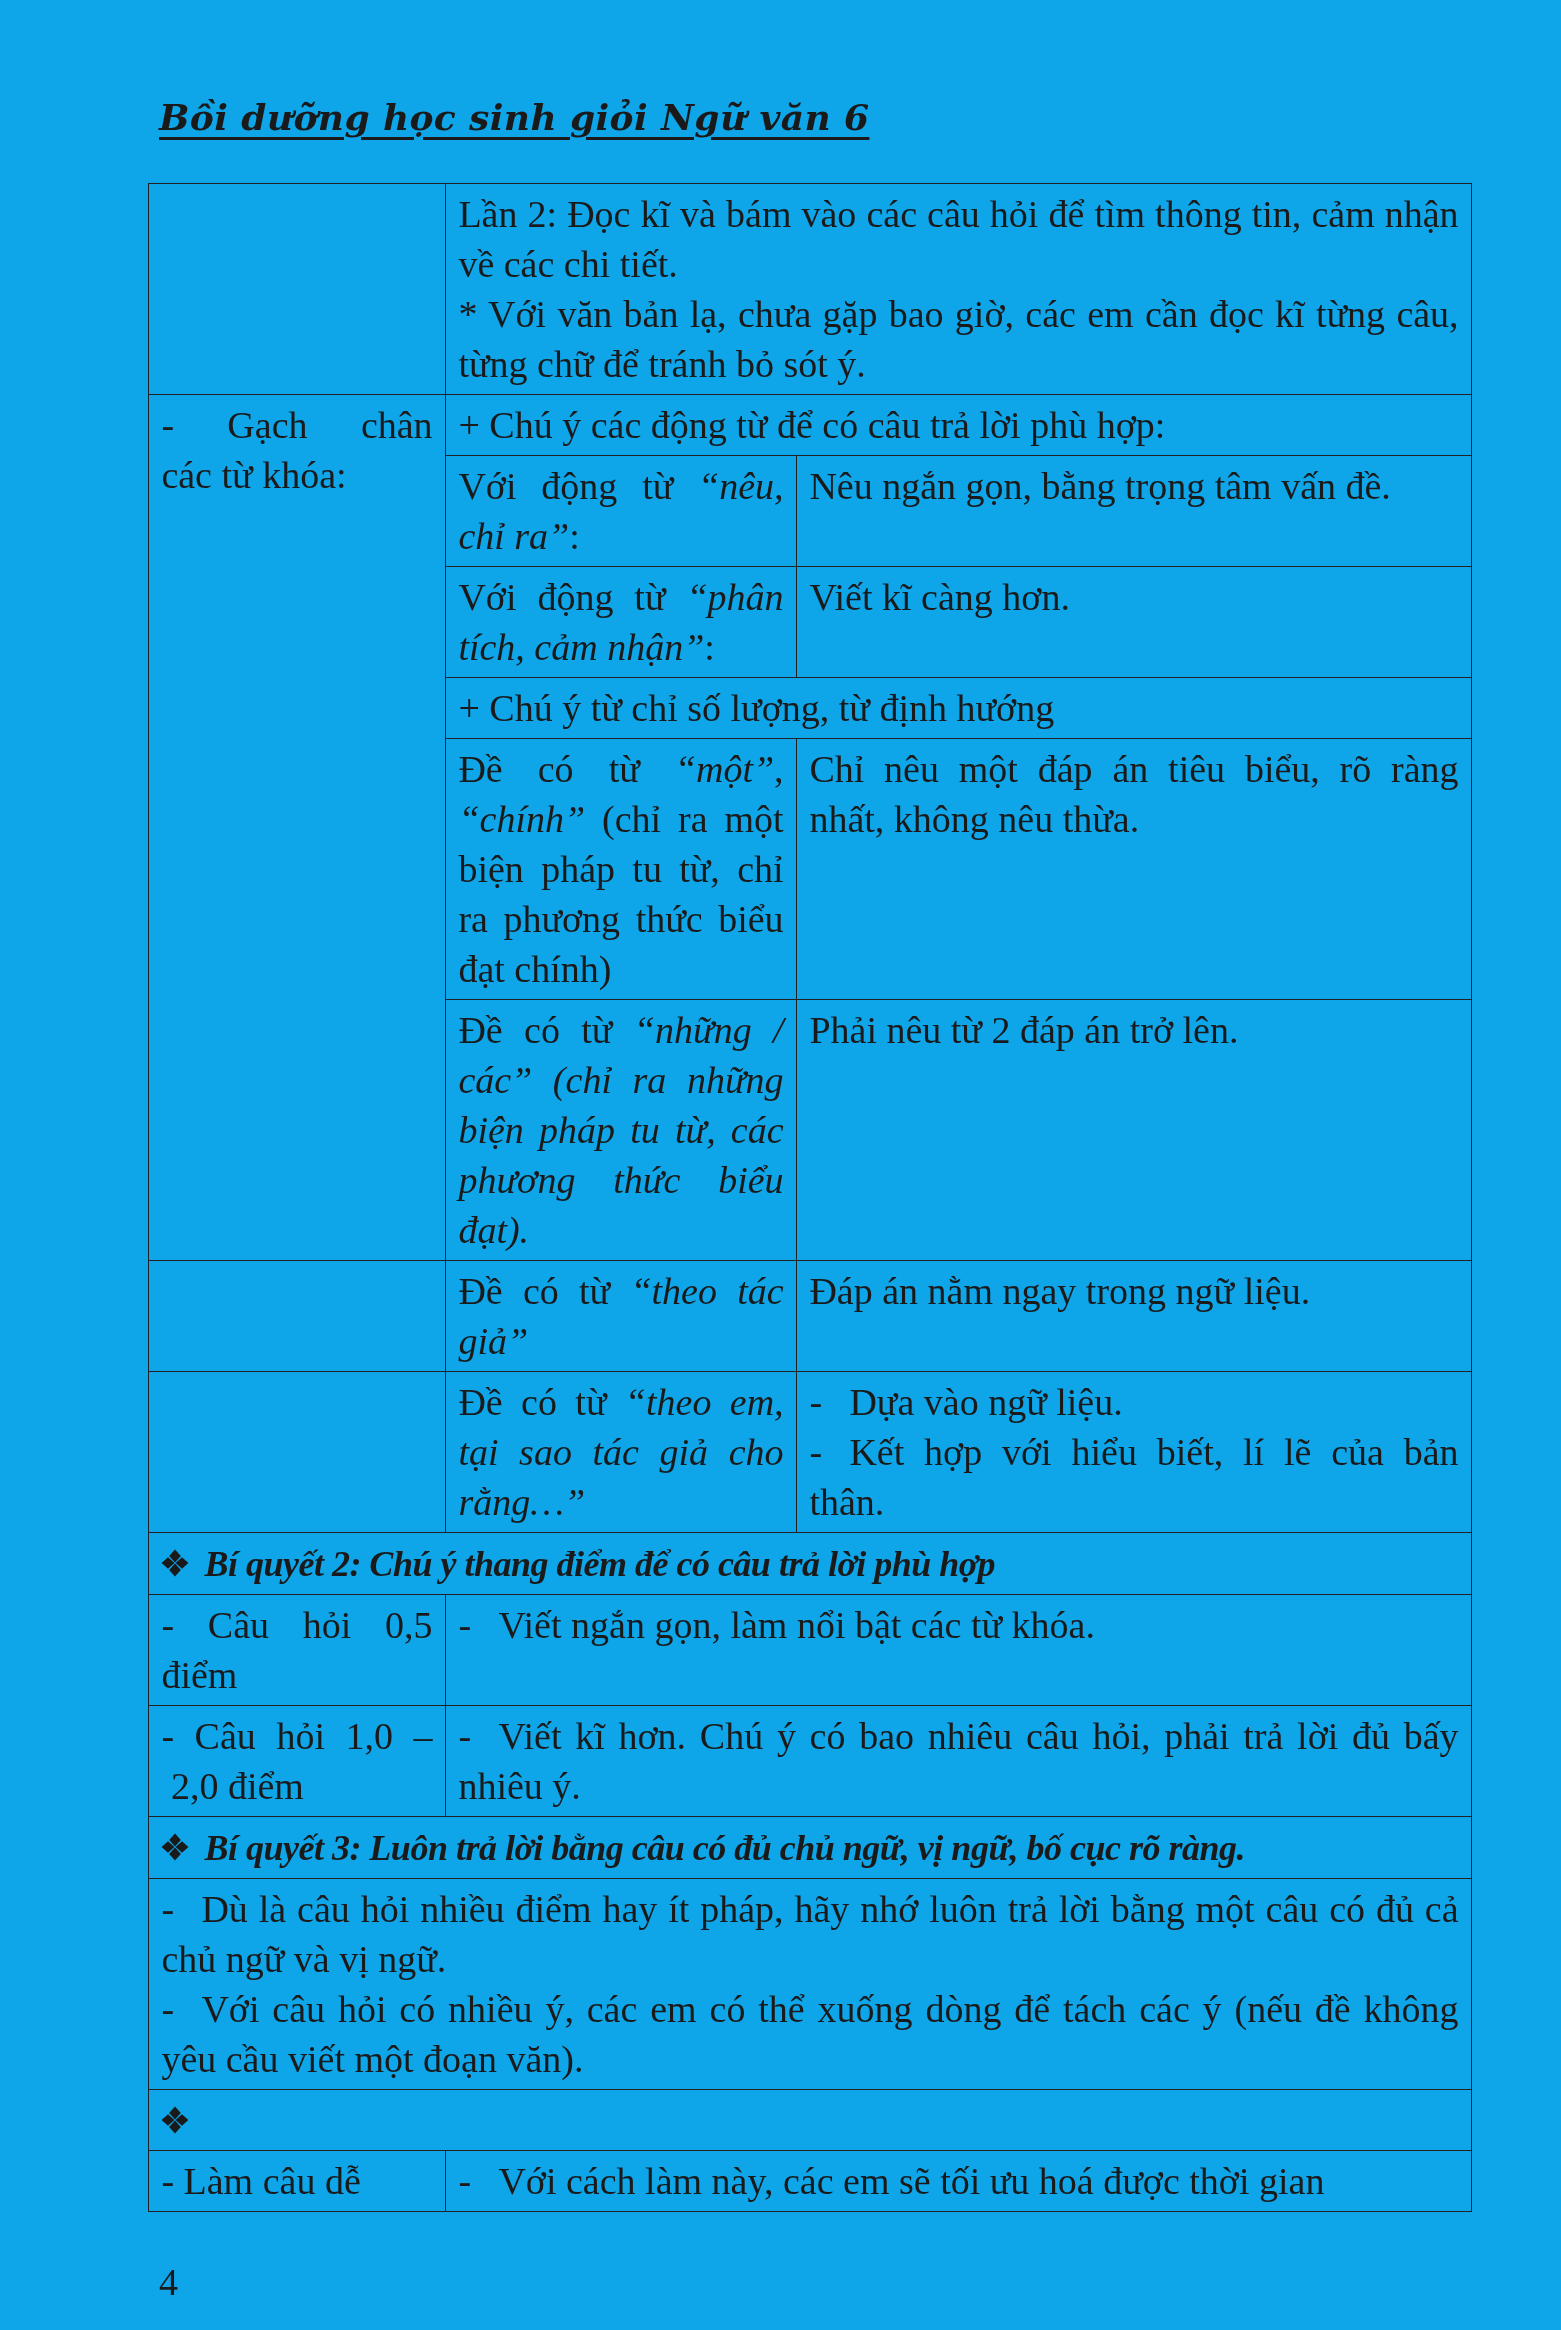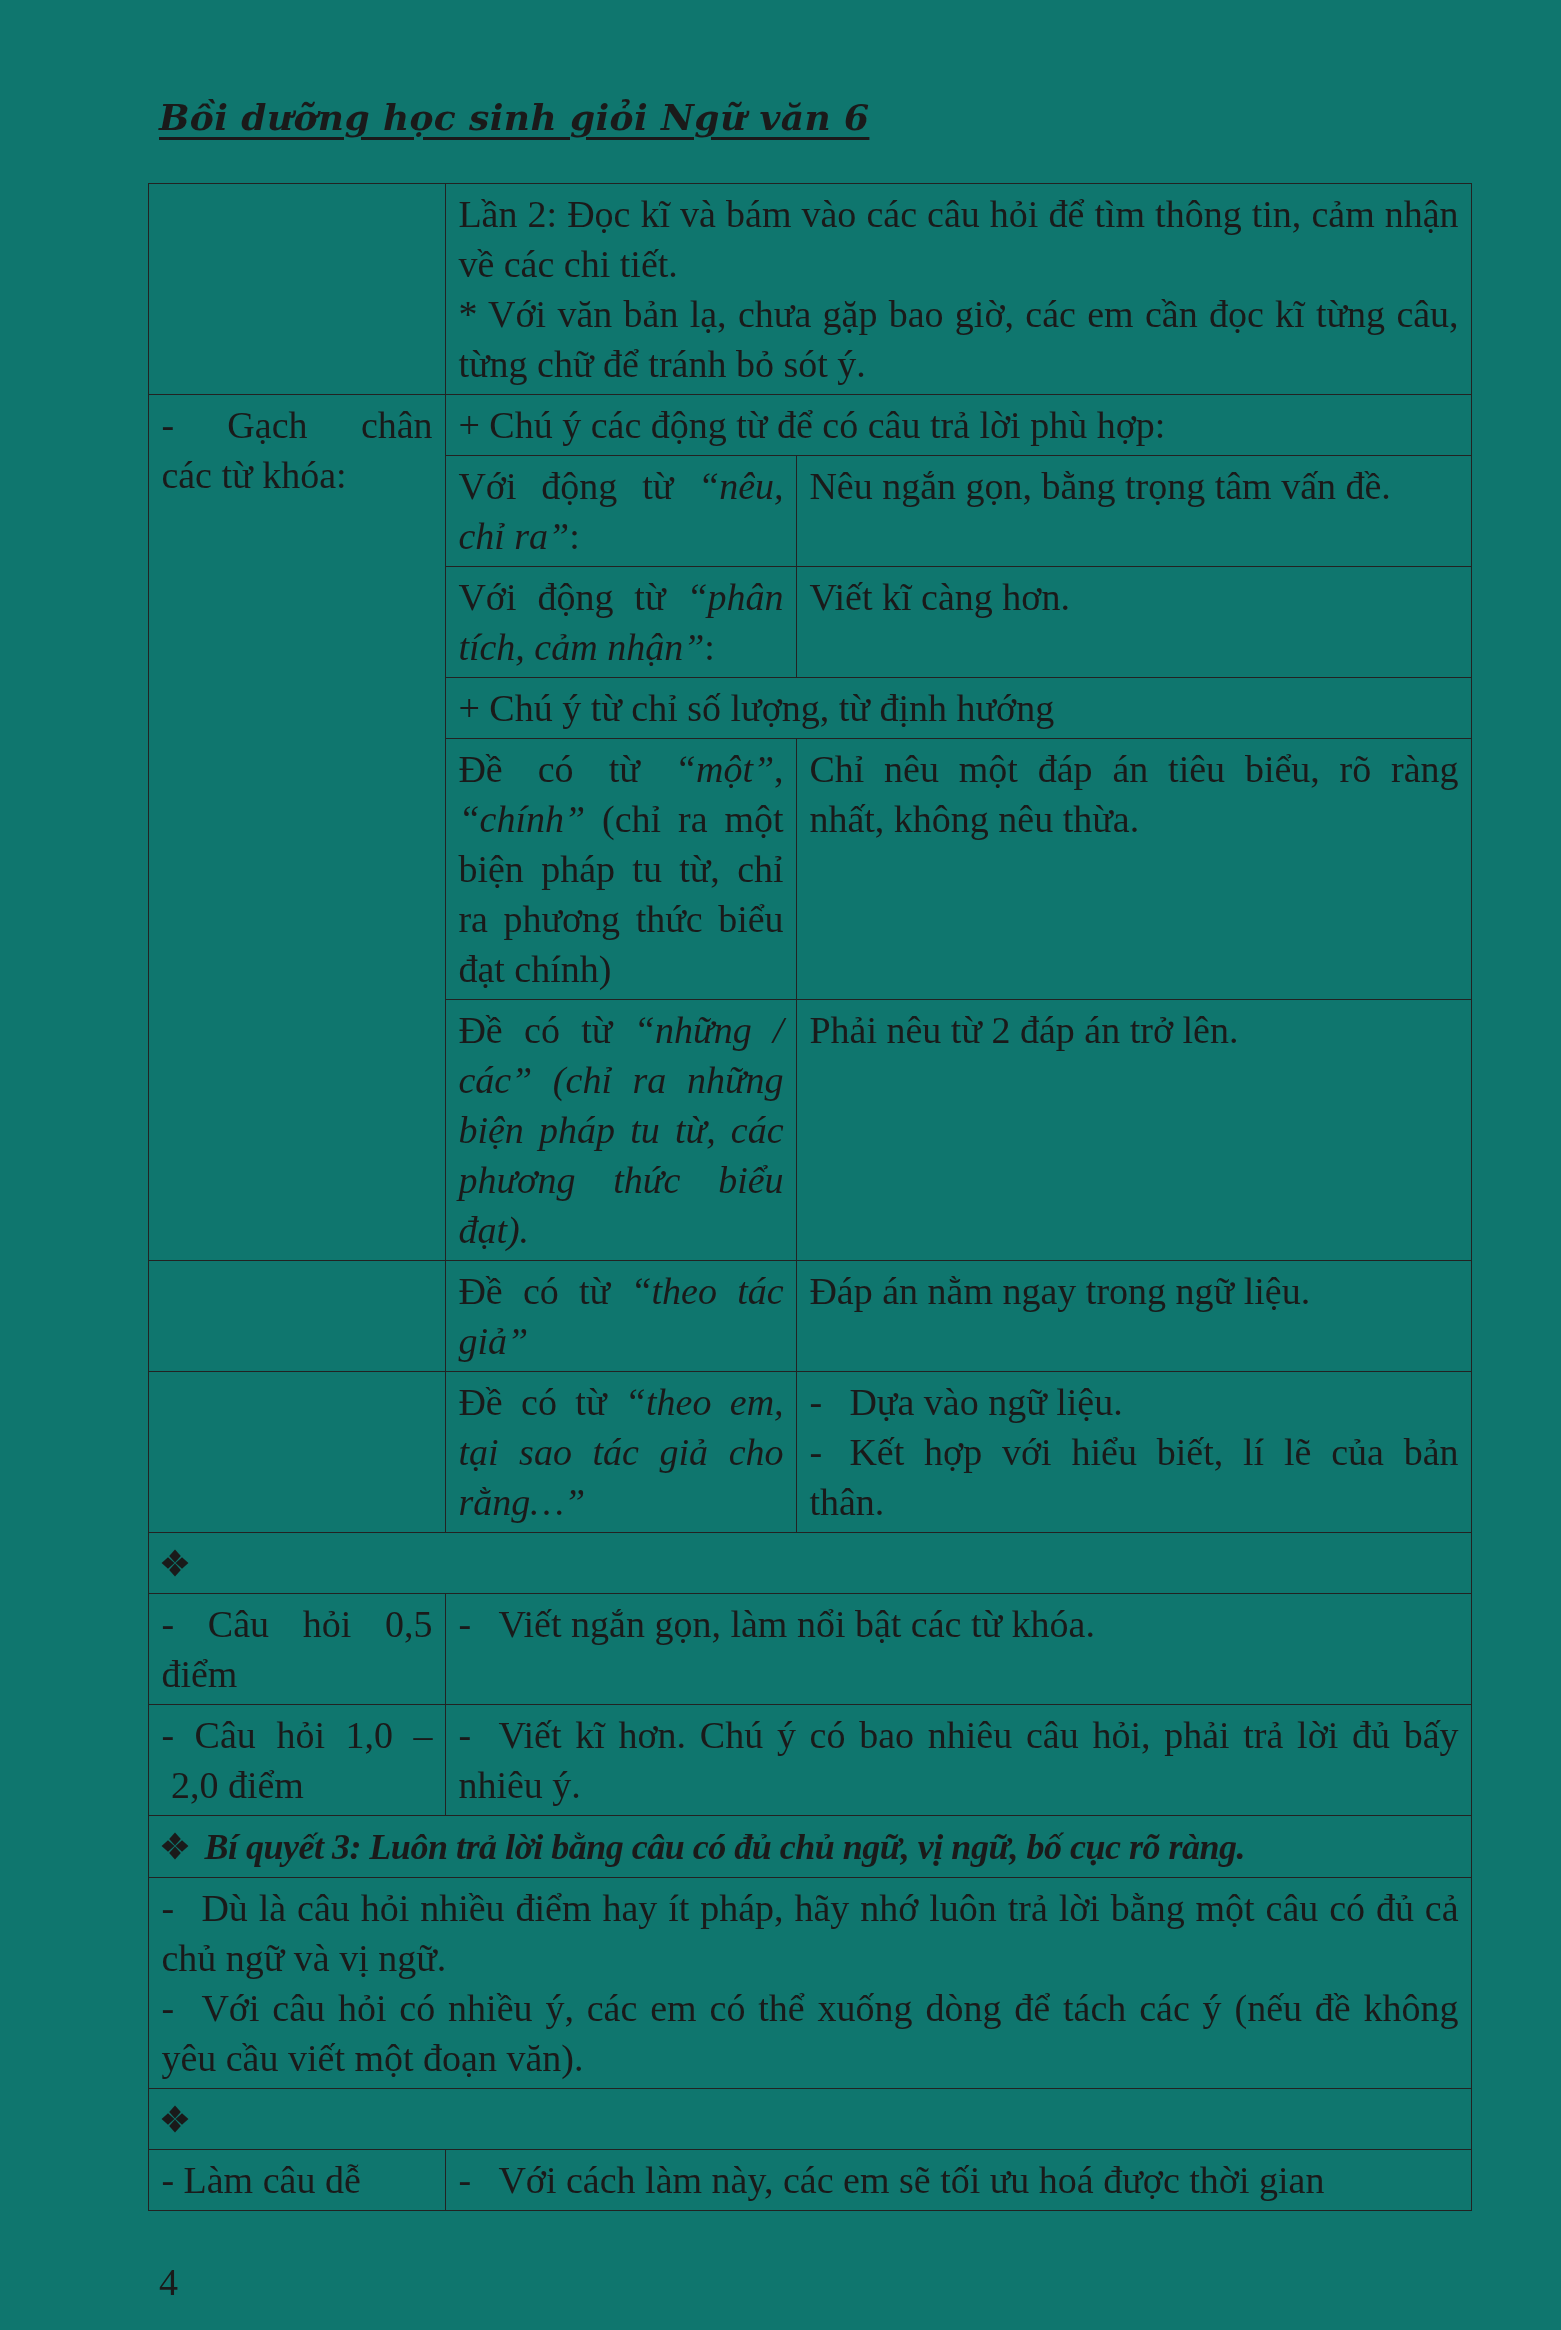--- a/index.html
+++ b/index.html
@@ -1,19 +1,19 @@
 <!DOCTYPE html>
 <html style="font-size:13.2px"><head>
 <meta charset="utf-8">
 <style>
   * { margin:0; padding:0; box-sizing:border-box; }
   html,body { background:#ffffff; }
   body { font-family:"Liberation Serif", serif; color:#1a1a1a; }
   .page {
-    position:relative; width:1561px; height:2330px; background:#0f766e; overflow:hidden;
+    position:relative; width:1561px; height:2330px; background:#0ea5e9; overflow:hidden;
   }
   .book-title {
     position:absolute; left:159px; top:96px;
     font-family:"DejaVu Serif", serif;
     font-style:italic; font-weight:bold; font-size:36px;
     text-decoration:underline; text-underline-offset:7.4px;
     letter-spacing:0.4px;
   }
   table.doc-table {
     position:absolute; left:148px; top:183px; width:1323px;
@@ -132,89 +132,89 @@
     </tr>
 
     <tr>
       <td></td>
       <td>
         <p class="just"><span>Đề có từ </span><span class="it">“theo em, tại sao tác giả cho rằng…”</span></p>
       </td>
       <td>
         <p class="bullet"><span class="dash">-</span><span>Dựa vào ngữ liệu.</span></p>
         <p class="bullet just"><span class="dash">-</span><span>Kết hợp với hiểu biết, lí lẽ của bản thân.</span></p>
+      </td>
+    </tr>
+
+    <tr>
+      <td colspan="3" class="tip-cell">
+        <p><span class="diamond-icon"><svg viewBox="0 0 24 24" width="28" height="28">
+                  <g fill="#1a1a1a">
+                    <path d="M12 0.5 L17 6 L12 11.5 L7 6 Z"></path>
+                    <path d="M12 12.5 L17 18 L12 23.5 L7 18 Z"></path>
+                    <path d="M0.5 12 L6 7 L11.5 12 L6 17 Z"></path>
+                    <path d="M12.5 12 L18 7 L23.5 12 L18 17 Z"></path>
+                  </g>
+                </svg></span><span class="tip-text">Bí quyết 2: Chú ý thang điểm để có câu trả lời phù hợp</span></p>
+      </td>
+    </tr>
+
+    <tr>
+      <td>
+        <p class="just">- Câu hỏi 0,5 điểm</p>
+      </td>
+      <td colspan="2">
+        <p class="bullet"><span class="dash">-</span><span>Viết ngắn gọn, làm nổi bật các từ khóa.</span></p>
+      </td>
+    </tr>
+
+    <tr>
+      <td>
+        <p class="just">- Câu hỏi 1,0 –&nbsp;2,0 điểm</p>
+      </td>
+      <td colspan="2">
+        <p class="bullet just"><span class="dash">-</span><span>Viết kĩ hơn. Chú ý có bao nhiêu câu hỏi, phải trả lời đủ bấy nhiêu ý.</span></p>
+      </td>
+    </tr>
+
+    <tr>
+      <td colspan="3" class="tip-cell">
+        <p><span class="diamond-icon"><svg viewBox="0 0 24 24" width="28" height="28">
+                  <g fill="#1a1a1a">
+                    <path d="M12 0.5 L17 6 L12 11.5 L7 6 Z"></path>
+                    <path d="M12 12.5 L17 18 L12 23.5 L7 18 Z"></path>
+                    <path d="M0.5 12 L6 7 L11.5 12 L6 17 Z"></path>
+                    <path d="M12.5 12 L18 7 L23.5 12 L18 17 Z"></path>
+                  </g>
+                </svg></span><span class="tip-text">Bí quyết 3: Luôn trả lời bằng câu có đủ chủ ngữ, vị ngữ, bố cục rõ ràng.</span></p>
+      </td>
+    </tr>
+
+    <tr>
+      <td colspan="3">
+        <p class="bullet just"><span class="dash">-</span><span>Dù là câu hỏi nhiều điểm hay ít pháp, hãy nhớ luôn trả lời bằng một câu có đủ cả chủ ngữ và vị ngữ.</span></p>
+        <p class="bullet just"><span class="dash">-</span><span>Với câu hỏi có nhiều ý, các em có thể xuống dòng để tách các ý (nếu đề không yêu cầu viết một đoạn văn).</span></p>
       </td>
     </tr>
 
     <tr>
       <td colspan="3" class="tip-cell">
         <p><span class="diamond-icon"><svg viewBox="0 0 24 24" width="28" height="28">
                   <g fill="#1a1a1a">
                     <path d="M12 0.5 L17 6 L12 11.5 L7 6 Z"></path>
                     <path d="M12 12.5 L17 18 L12 23.5 L7 18 Z"></path>
                     <path d="M0.5 12 L6 7 L11.5 12 L6 17 Z"></path>
                     <path d="M12.5 12 L18 7 L23.5 12 L18 17 Z"></path>
                   </g>
                 </svg></span></p>
       </td>
     </tr>
 
     <tr>
       <td>
-        <p class="just">- Câu hỏi 0,5 điểm</p>
-      </td>
-      <td colspan="2">
-        <p class="bullet"><span class="dash">-</span><span>Viết ngắn gọn, làm nổi bật các từ khóa.</span></p>
-      </td>
-    </tr>
-
-    <tr>
-      <td>
-        <p class="just">- Câu hỏi 1,0 –&nbsp;2,0 điểm</p>
-      </td>
-      <td colspan="2">
-        <p class="bullet just"><span class="dash">-</span><span>Viết kĩ hơn. Chú ý có bao nhiêu câu hỏi, phải trả lời đủ bấy nhiêu ý.</span></p>
-      </td>
-    </tr>
-
-    <tr>
-      <td colspan="3" class="tip-cell">
-        <p><span class="diamond-icon"><svg viewBox="0 0 24 24" width="28" height="28">
-                  <g fill="#1a1a1a">
-                    <path d="M12 0.5 L17 6 L12 11.5 L7 6 Z"></path>
-                    <path d="M12 12.5 L17 18 L12 23.5 L7 18 Z"></path>
-                    <path d="M0.5 12 L6 7 L11.5 12 L6 17 Z"></path>
-                    <path d="M12.5 12 L18 7 L23.5 12 L18 17 Z"></path>
-                  </g>
-                </svg></span><span class="tip-text">Bí quyết 3: Luôn trả lời bằng câu có đủ chủ ngữ, vị ngữ, bố cục rõ ràng.</span></p>
-      </td>
-    </tr>
-
-    <tr>
-      <td colspan="3">
-        <p class="bullet just"><span class="dash">-</span><span>Dù là câu hỏi nhiều điểm hay ít pháp, hãy nhớ luôn trả lời bằng một câu có đủ cả chủ ngữ và vị ngữ.</span></p>
-        <p class="bullet just"><span class="dash">-</span><span>Với câu hỏi có nhiều ý, các em có thể xuống dòng để tách các ý (nếu đề không yêu cầu viết một đoạn văn).</span></p>
-      </td>
-    </tr>
-
-    <tr>
-      <td colspan="3" class="tip-cell">
-        <p><span class="diamond-icon"><svg viewBox="0 0 24 24" width="28" height="28">
-                  <g fill="#1a1a1a">
-                    <path d="M12 0.5 L17 6 L12 11.5 L7 6 Z"></path>
-                    <path d="M12 12.5 L17 18 L12 23.5 L7 18 Z"></path>
-                    <path d="M0.5 12 L6 7 L11.5 12 L6 17 Z"></path>
-                    <path d="M12.5 12 L18 7 L23.5 12 L18 17 Z"></path>
-                  </g>
-                </svg></span></p>
-      </td>
-    </tr>
-
-    <tr>
-      <td>
         <p>- Làm câu dễ</p>
       </td>
       <td colspan="2">
         <p class="bullet nw"><span class="dash">-</span><span>Với cách làm này, các em sẽ tối ưu hoá được thời gian</span></p>
       </td>
     </tr>
 
   </tbody>
     </table>
 

